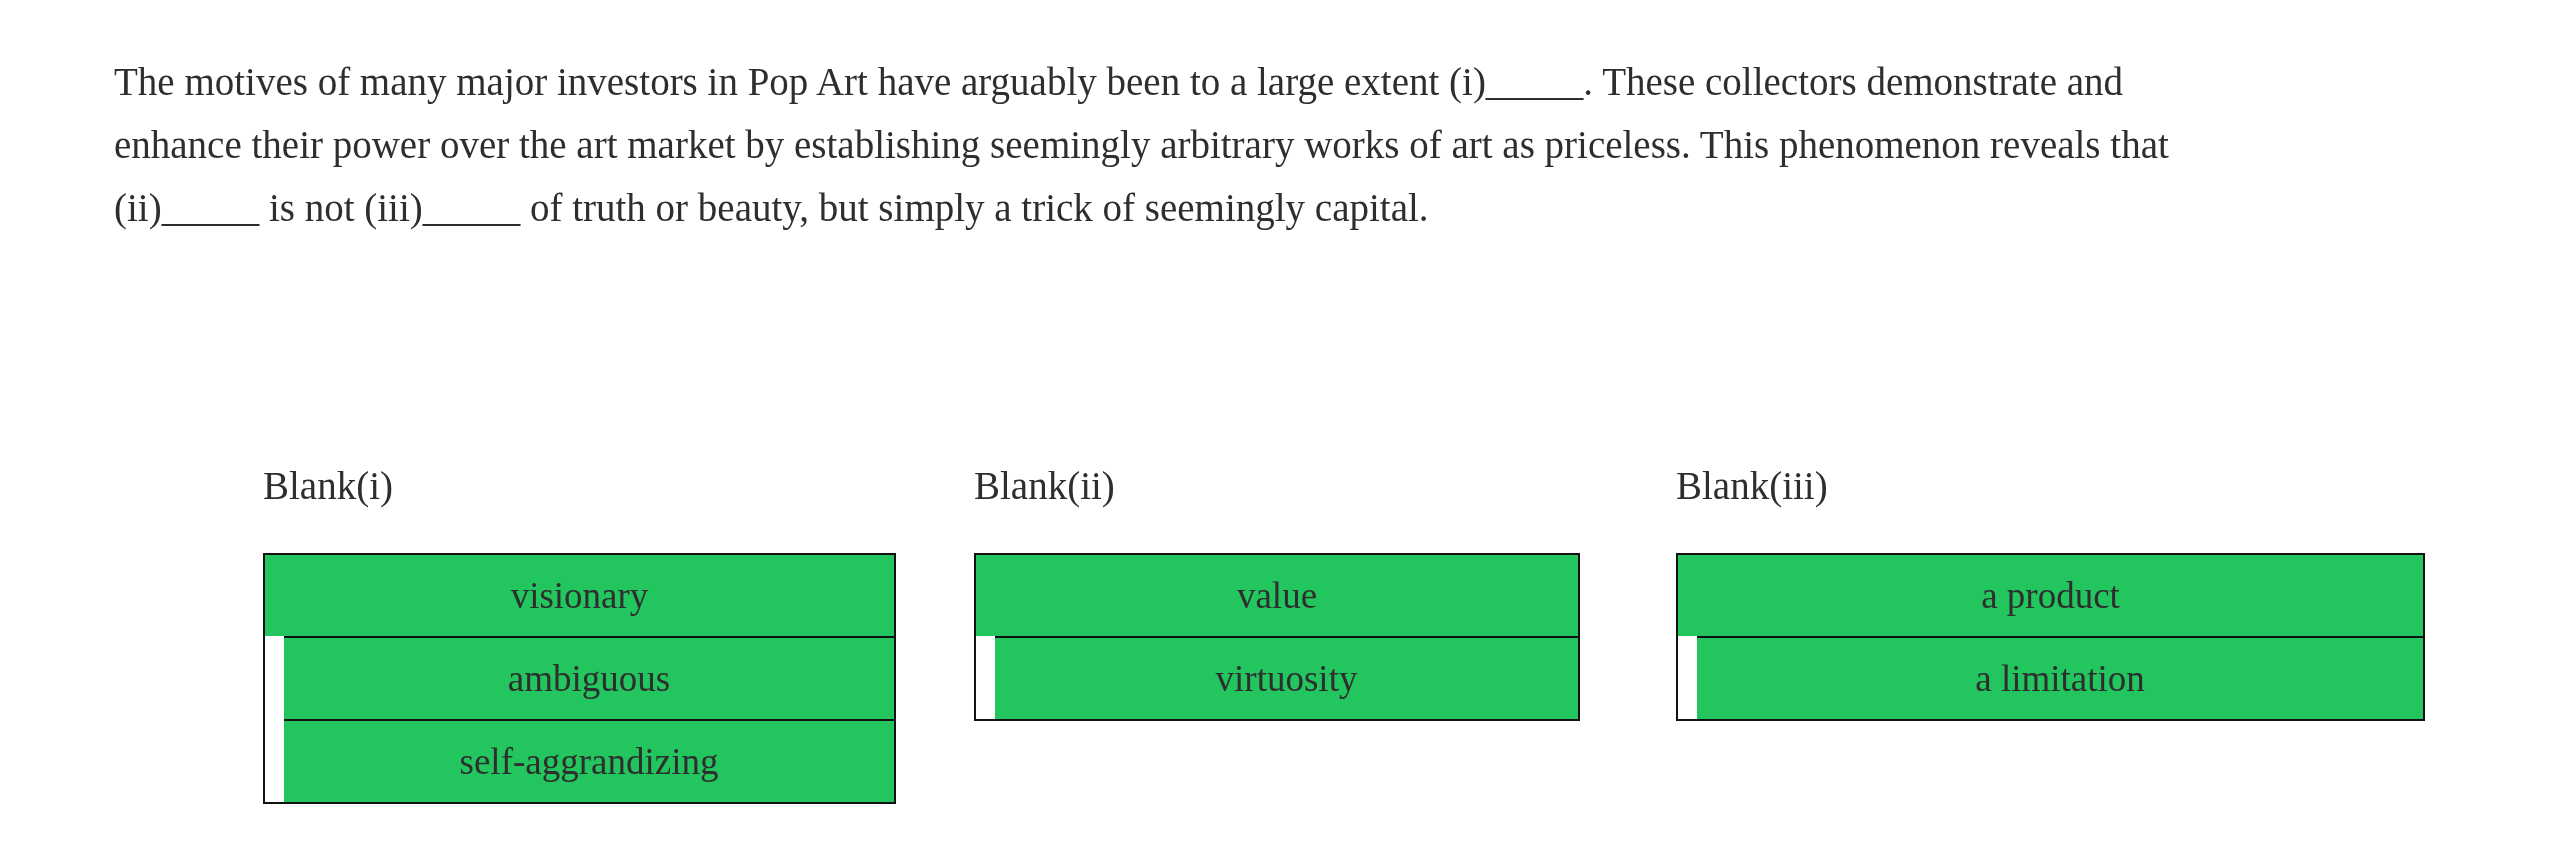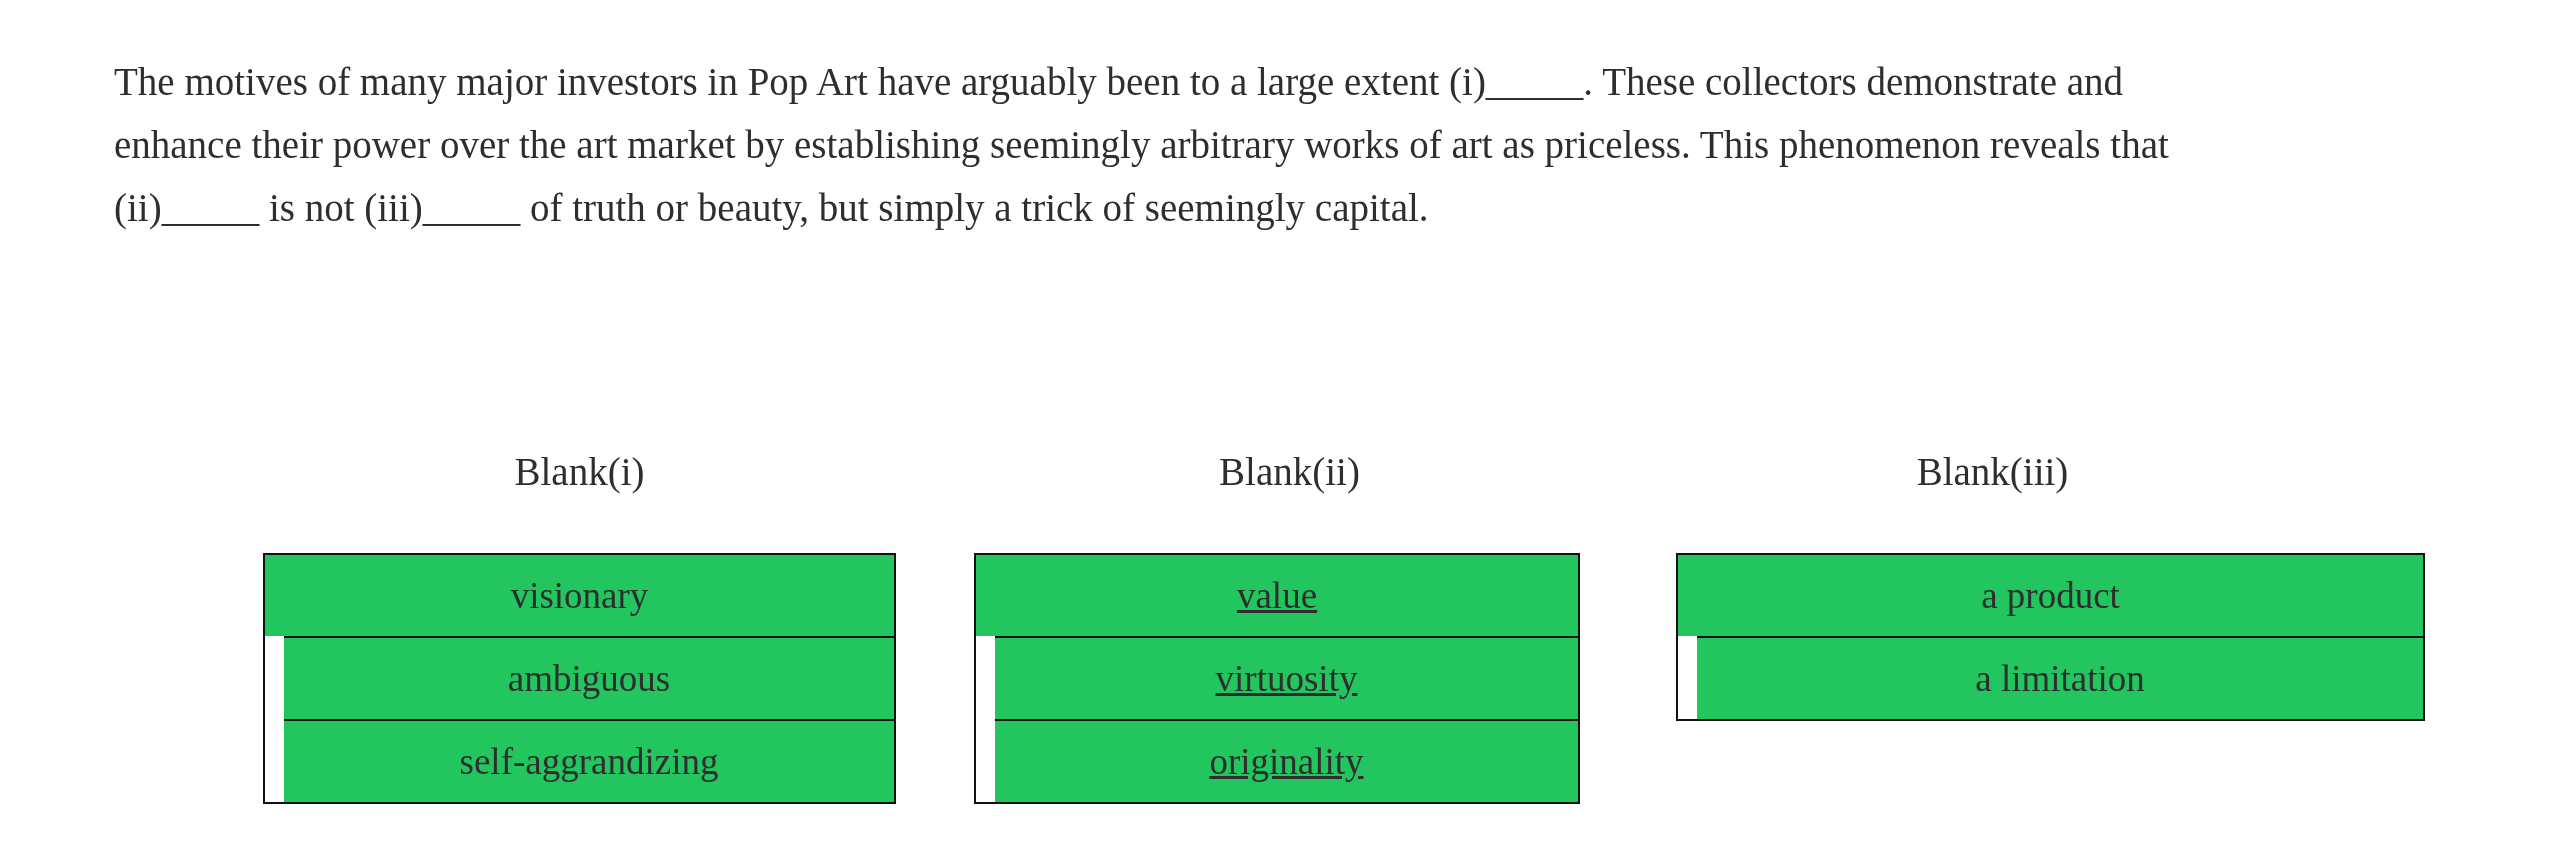--- a/index.html
+++ b/index.html
@@ -20,38 +20,37 @@
     left: 114px;
     top: 50px;
     font-size: 39px;
     line-height: 63px;
   }
   .passage-line {
     white-space: nowrap;
   }
   .blank-header {
     position: absolute;
-    top: 449px;
+    top: 463px;
     font-size: 39px;
     line-height: 45px;
-    text-align: center;
   }
   .header-1 { left: 263px;  width: 633px; }
   .header-2 { left: 974px; width: 631px; }
   .header-3 { left: 1676px; width: 633px; }
 
   .options-table {
     position: absolute;
     top: 553px;
     box-sizing: border-box;
     border: 2.4px solid #111111;
     background: #ffffff;
   }
   .table-1 { left: 263px;  width: 633px; }
-  .table-2 { left: 974px; width: 606px; text-decoration: underline; }
+  .table-2 { left: 974px; width: 606px; }
   .table-3 { left: 1676px; width: 749px; }
 
   .option-row {
     height: 81px;
     display: flex;
     align-items: center;
     justify-content: center;
     font-size: 37px;
     background: #22c55e;
     cursor: pointer;
@@ -78,21 +77,20 @@
 
   <div class="options-table table-1">
     <div class="option-row">visionary</div>
     <div class="option-row">ambiguous</div>
     <div class="option-row">self-aggrandizing</div>
   </div>
 
   <div class="options-table table-2">
     <div class="option-row">value</div>
     <div class="option-row">virtuosity</div>
-    <div class="option-row">originality</div>
   </div>
 
   <div class="options-table table-3">
     <div class="option-row">a product</div>
     <div class="option-row">a limitation</div>
   </div>
 
 </div>
 
 

